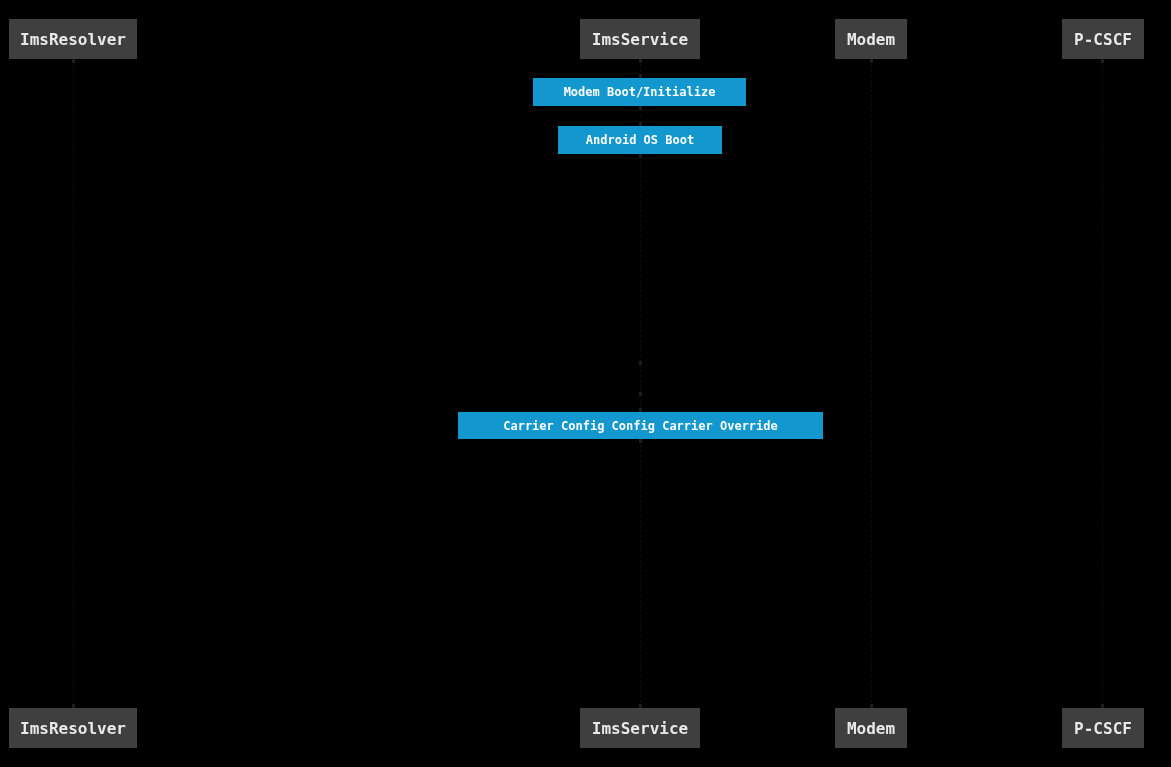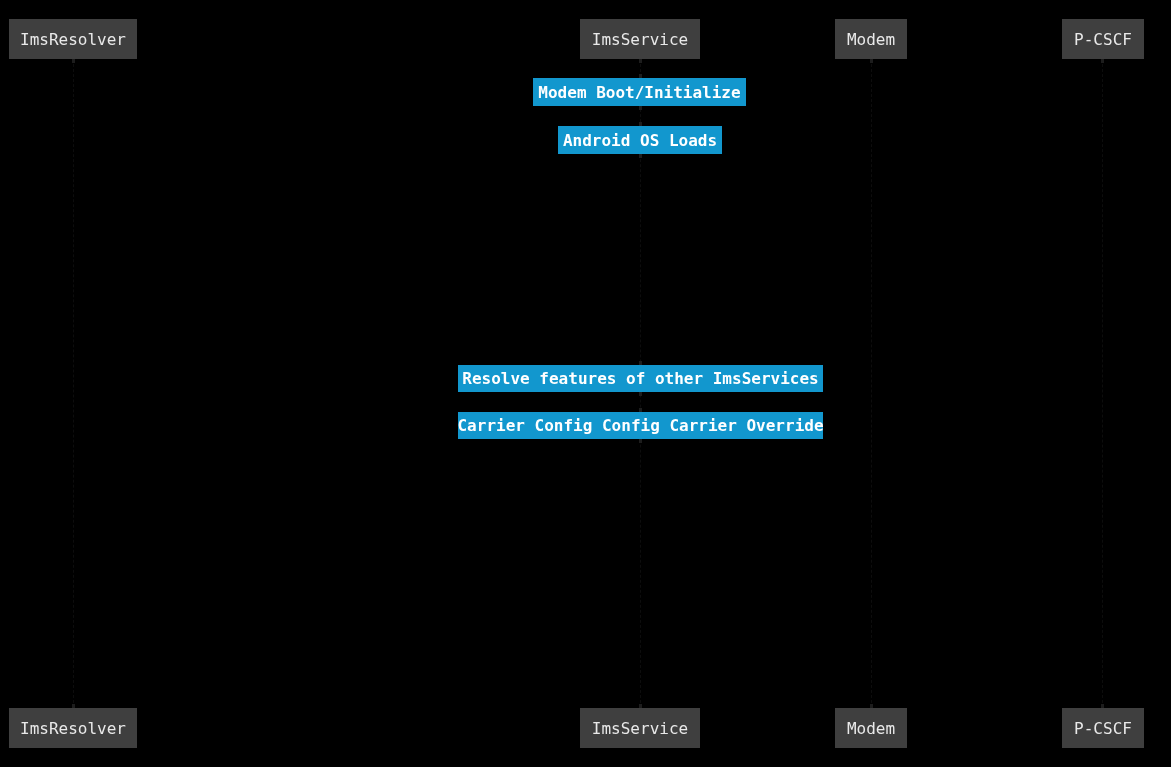--- a/index.html
+++ b/index.html
@@ -33,32 +33,32 @@
   }
   .participant {
     position: absolute;
     height: 40px;
     background: var(--participant-fill, #3f3f3f);
     color: var(--participant-text, #e9e9e9);
     display: flex;
     align-items: center;
     justify-content: center;
     font-size: 16px;
-    font-weight: normal;
+    font-weight: bold;
     white-space: nowrap;
     box-sizing: border-box;
   }
   .note {
     position: absolute;
     background: var(--note-fill, #1297ce);
     color: var(--note-text, #ffffff);
     display: flex;
     align-items: center;
     justify-content: center;
-    font-size: 16px;
+    font-size: 12px;
     font-weight: bold;
     white-space: nowrap;
     box-sizing: border-box;
   }
 </style>
 </head>
 <body>
 
 <div class="canvas">
 
@@ -94,24 +94,21 @@
     <span>Modem</span>
   </div>
   <div class="participant" style="left:1062px;top:19px;width:82px;">
     <span>P-CSCF</span>
   </div>
 
   <div class="note" style="left:533px;top:78px;width:213px;height:28px;">
     <span>Modem Boot/Initialize</span>
   </div>
   <div class="note" style="left:558px;top:126px;width:164px;height:28px;">
-    <span>Android OS Loads</span>
-  </div>
-  <div class="note" style="left:458px;top:365px;width:365px;height:27px;">
-    <span>Resolve features of other ImsServices</span>
+    <span>Android OS Boot</span>
   </div>
   <div class="note" style="left:458px;top:412px;width:365px;height:27px;">
     <span>Carrier Config Config Carrier Override</span>
   </div>
 
   <div class="participant" style="left:9px;top:708px;width:128px;">
     <span>ImsResolver</span>
   </div>
   <div class="participant" style="left:580px;top:708px;width:120px;">
     <span>ImsService</span>

